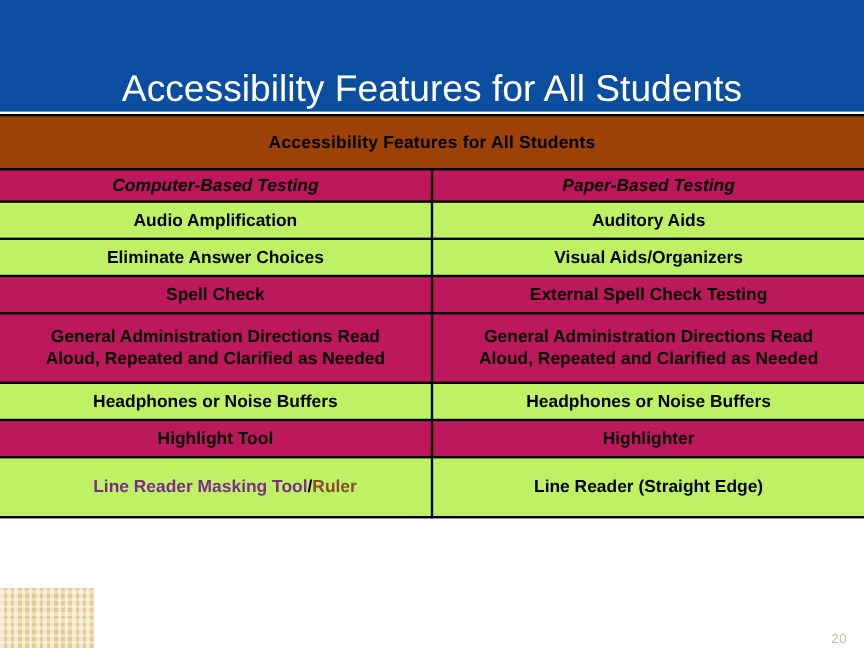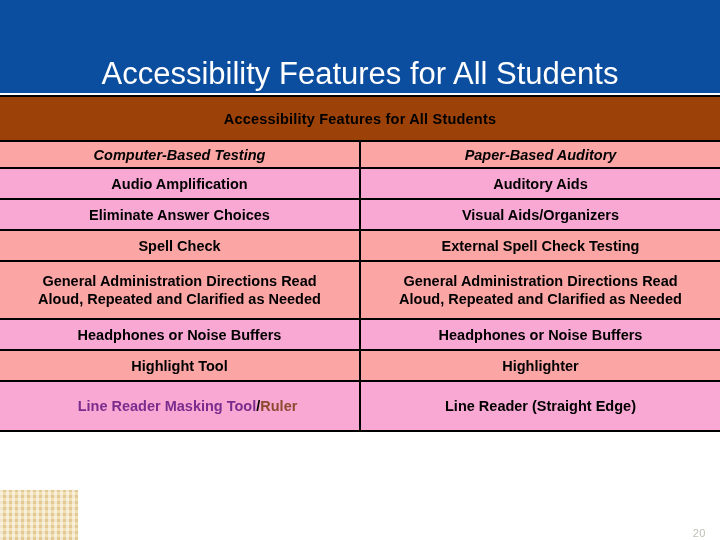--- a/index.html
+++ b/index.html
@@ -82,22 +82,22 @@
   
   .col-head {
     font-style: italic;
     font-weight: bold;
     color: #1E93AE;
     font-size: 14.5px;
     height: 27px;
     background: #EFEDEB;
   }
 
-  tr.row-shaded td { background: #fca5a5; }
-  tr.row-plain  td { background: #f9a8d4; }
+  tr.row-shaded td { background: #be185d; }
+  tr.row-plain  td { background: #bef264; }
 
   td.h-std { height: 31px; }
   td.h-tall { height: 58px; }
   td.h-last { height: 50px; }
 
   .txt-purple { color: #7B2D8E; margin-left: 16px; }
   .txt-maroon { color: #8C4A2E; }
   .txt-black  { color: #000000; }
 
   .two-line { line-height: 21px; }
@@ -139,21 +139,21 @@
 
 <table class="feature-table">
   <tbody>
 
     <tr>
       <td class="table-banner-cell" colspan="2">Accessibility Features for All Students</td>
     </tr>
 
     <tr class="row-shaded">
       <td class="col-head" style="width:362px;">Computer-Based Testing</td>
-      <td class="col-head">Paper-Based Auditory</td>
+      <td class="col-head">Paper-Based Testing</td>
     </tr>
 
     <tr class="row-plain">
       <td class="h-std txt-black">Audio Amplification</td>
       <td class="h-std txt-black">Auditory Aids</td>
     </tr>
 
 
     <tr class="row-plain">
       <td class="h-std txt-black">Eliminate Answer Choices</td>

